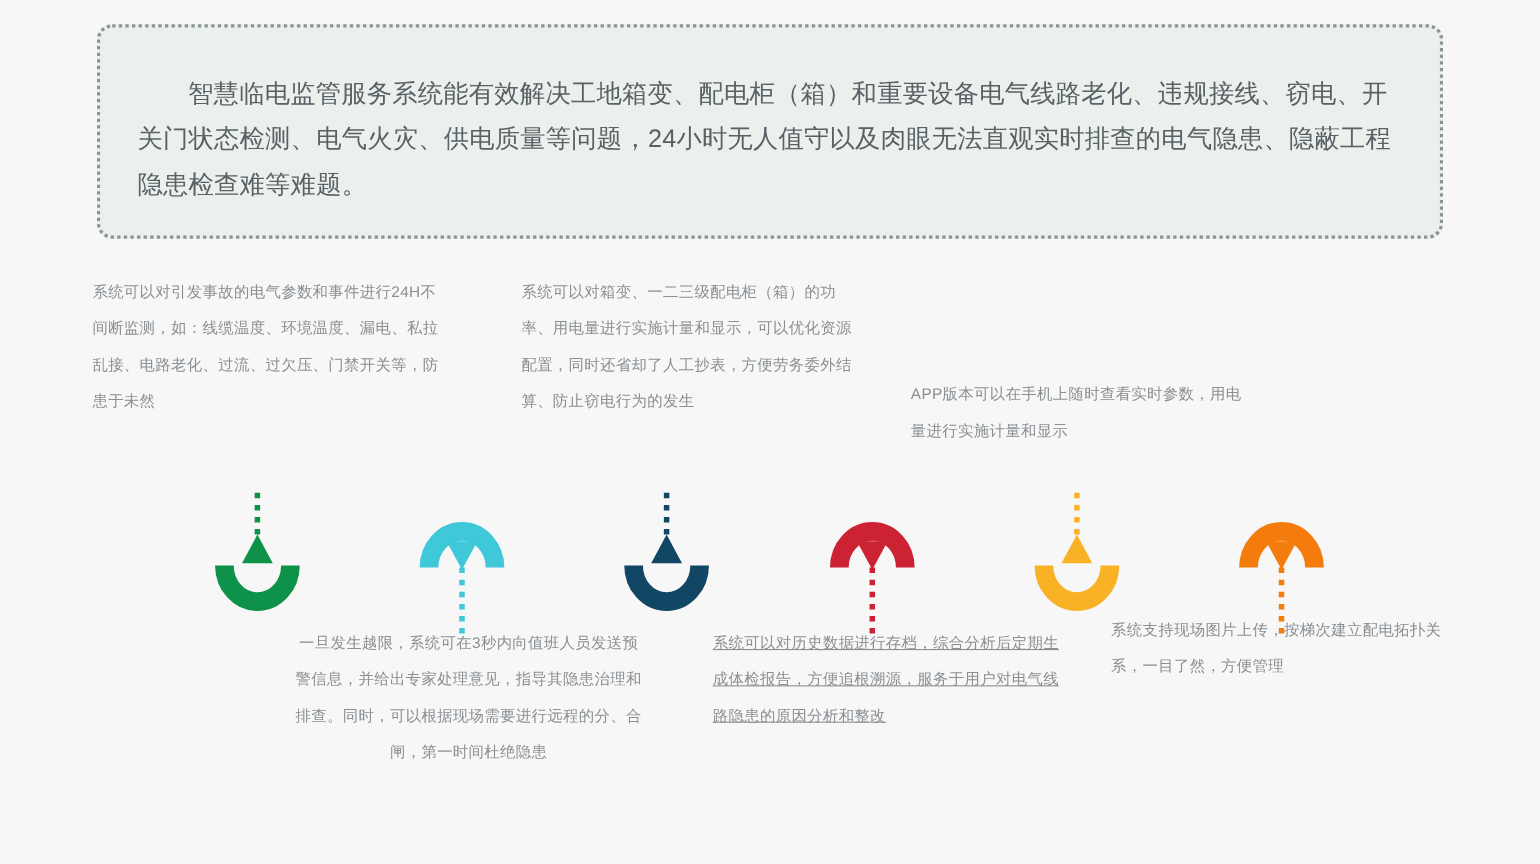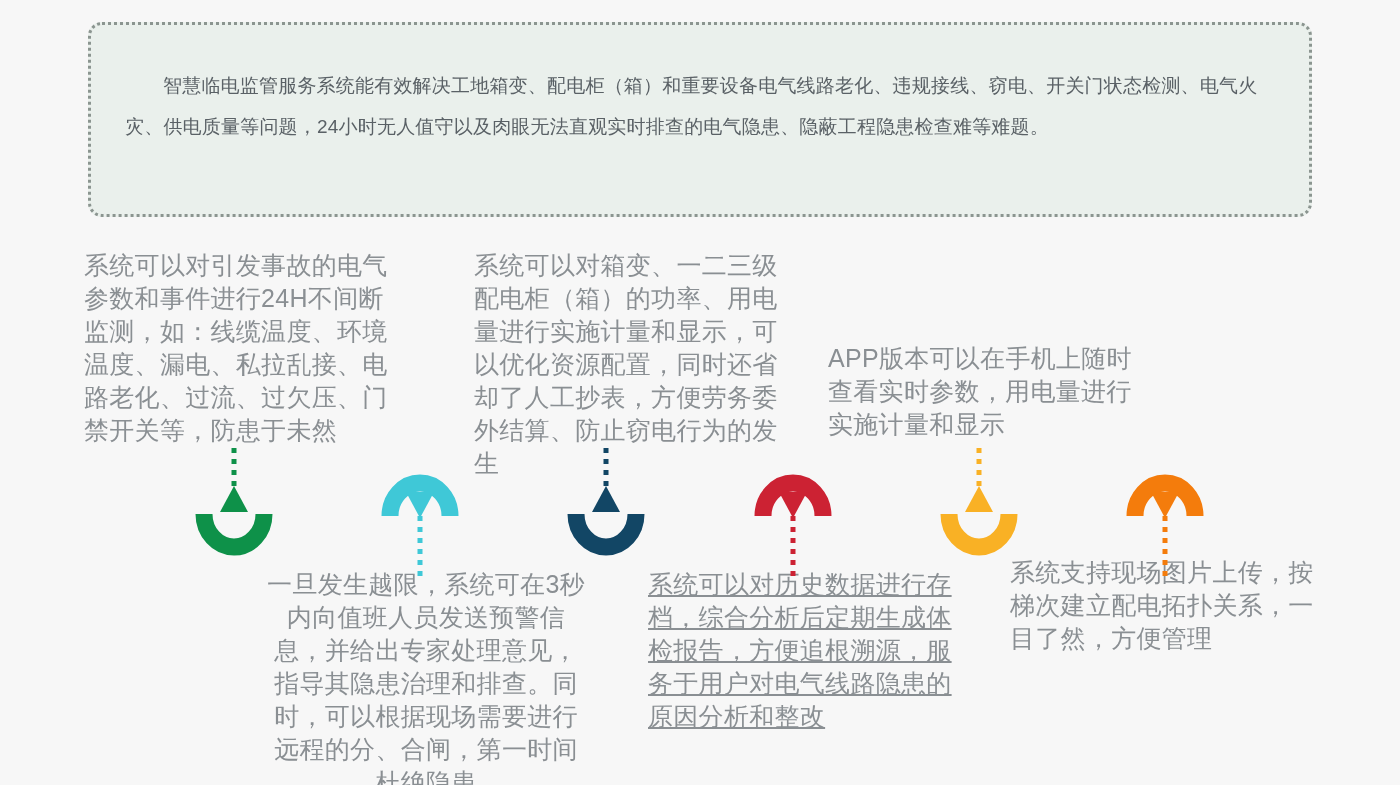--- a/index.html
+++ b/index.html
@@ -28,32 +28,32 @@
     top: 22px;
     width: 1224px;
     height: 195px;
     box-sizing: border-box;
     background: #eaf0ec;
     border: 3px dotted #8b9590;
     border-radius: 14px;
     padding: 40px 34px 0 34px;
   }
   .intro-text {
-    font-size: 19px;
+    font-size: 23px;
     line-height: 41px;
     color: #5a6166;
     text-indent: 2em;
     letter-spacing: 0.2px;
     white-space: pre-wrap;
   }
 
   
   .note {
     position: absolute;
-    font-size: 25px;
+    font-size: 14px;
     line-height: 33px;
     color: #8a8f93;
     letter-spacing: 0.3px;
     white-space: pre-wrap;
   }
 
   
   .note-1 { left: 84px;   top: 249px; width: 320px; }
   .note-2 { left: 474px;  top: 249px; width: 312px; }
   .note-3 { left: 828px;  top: 342px; width: 312px; }

